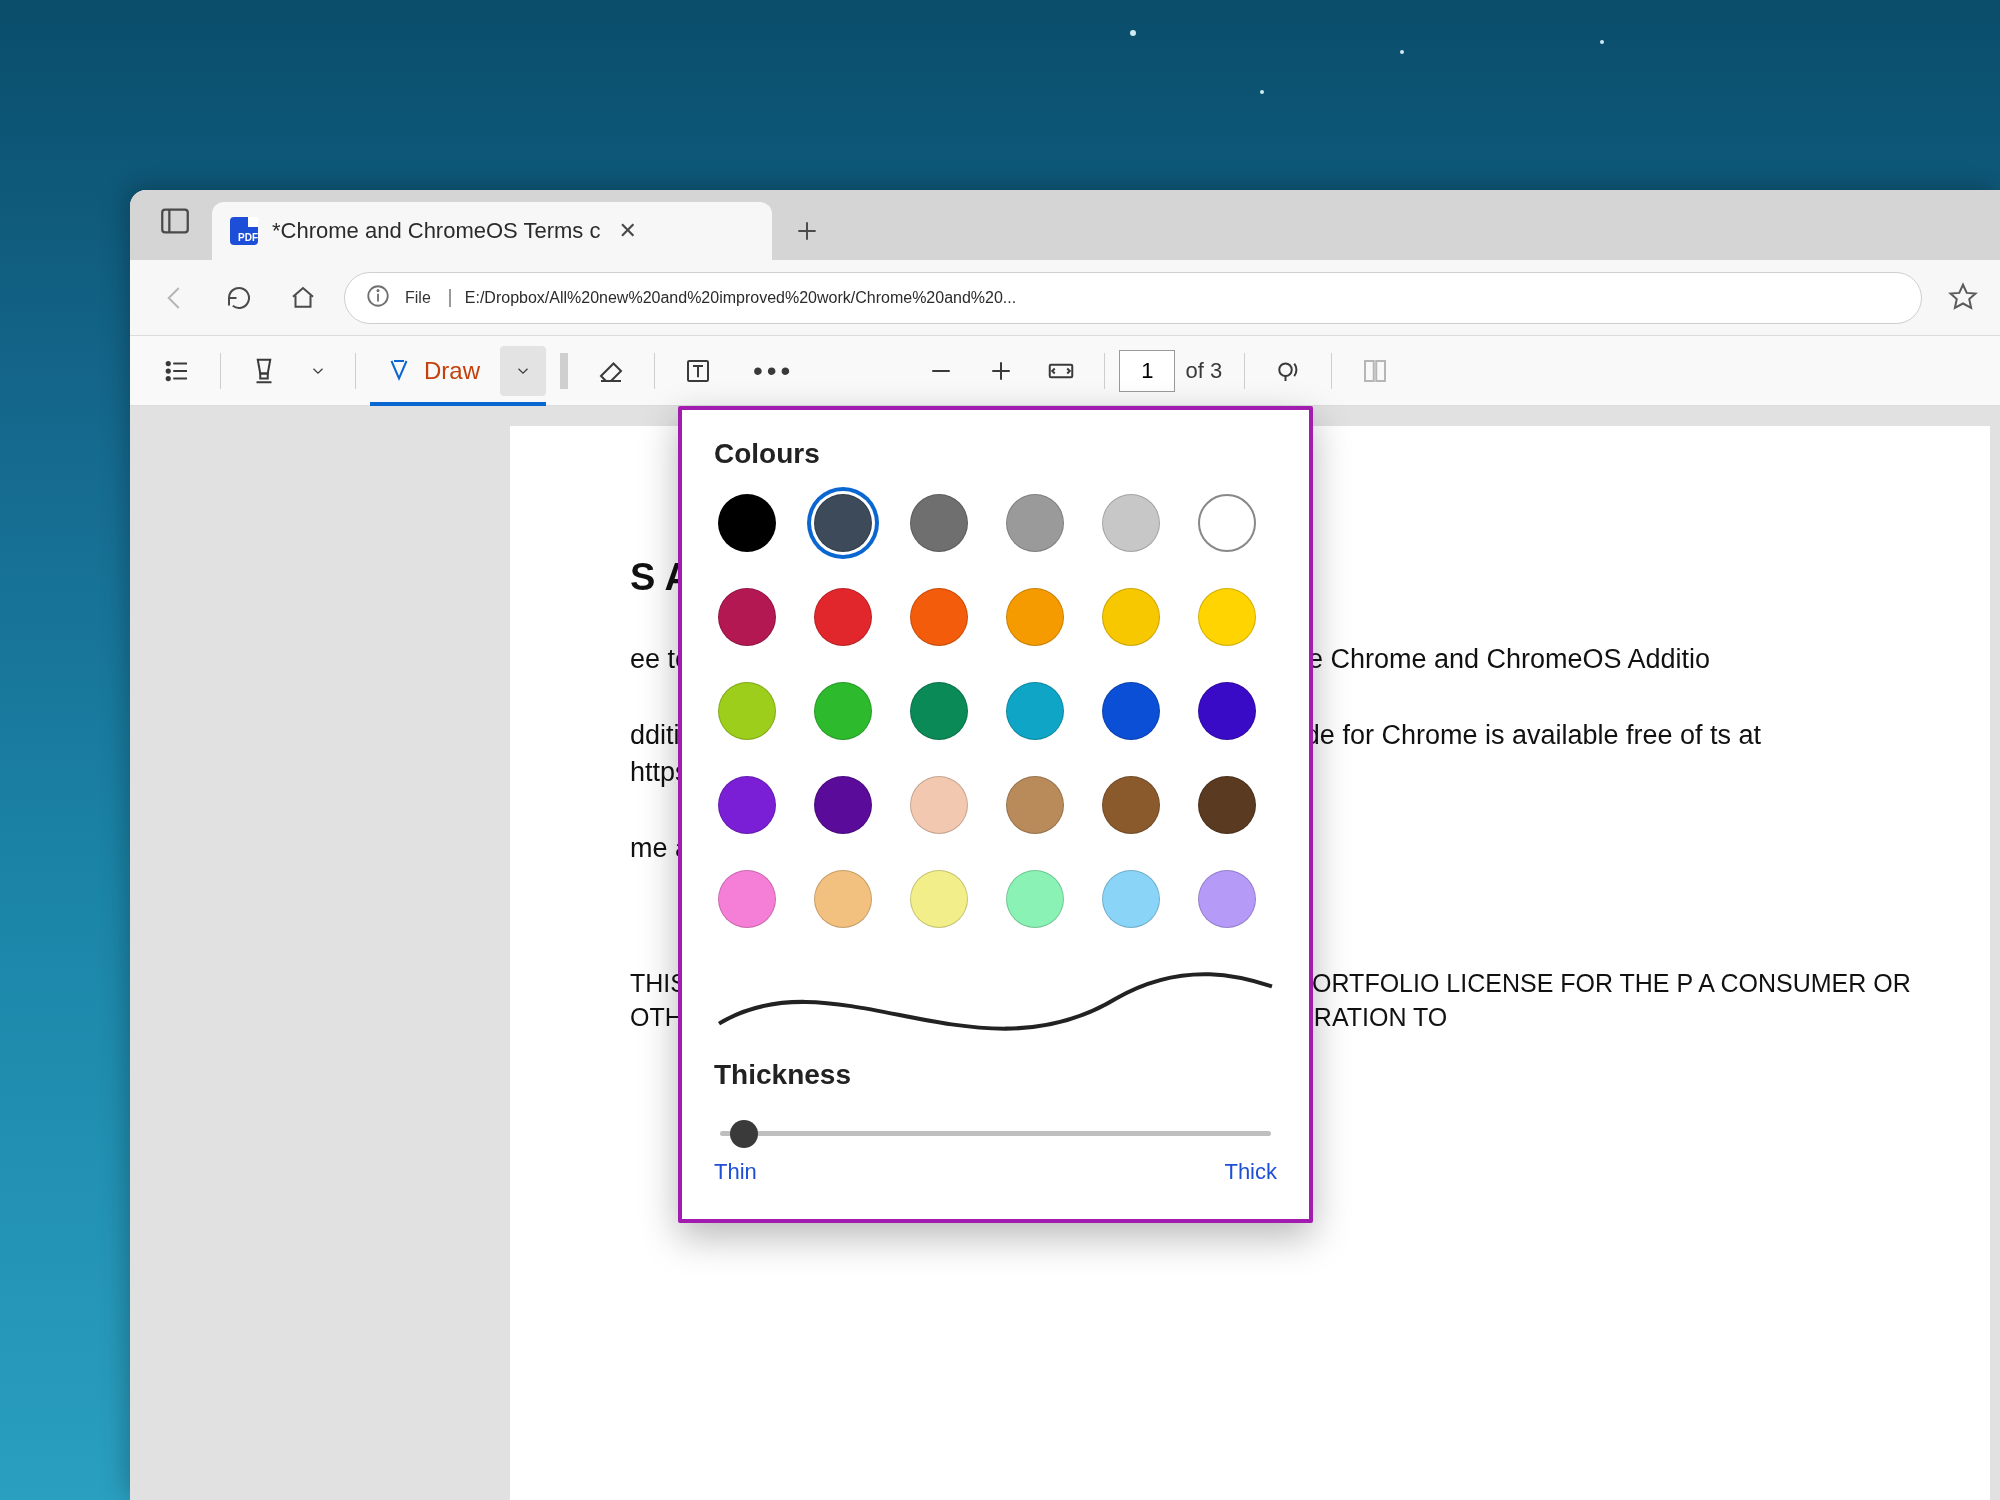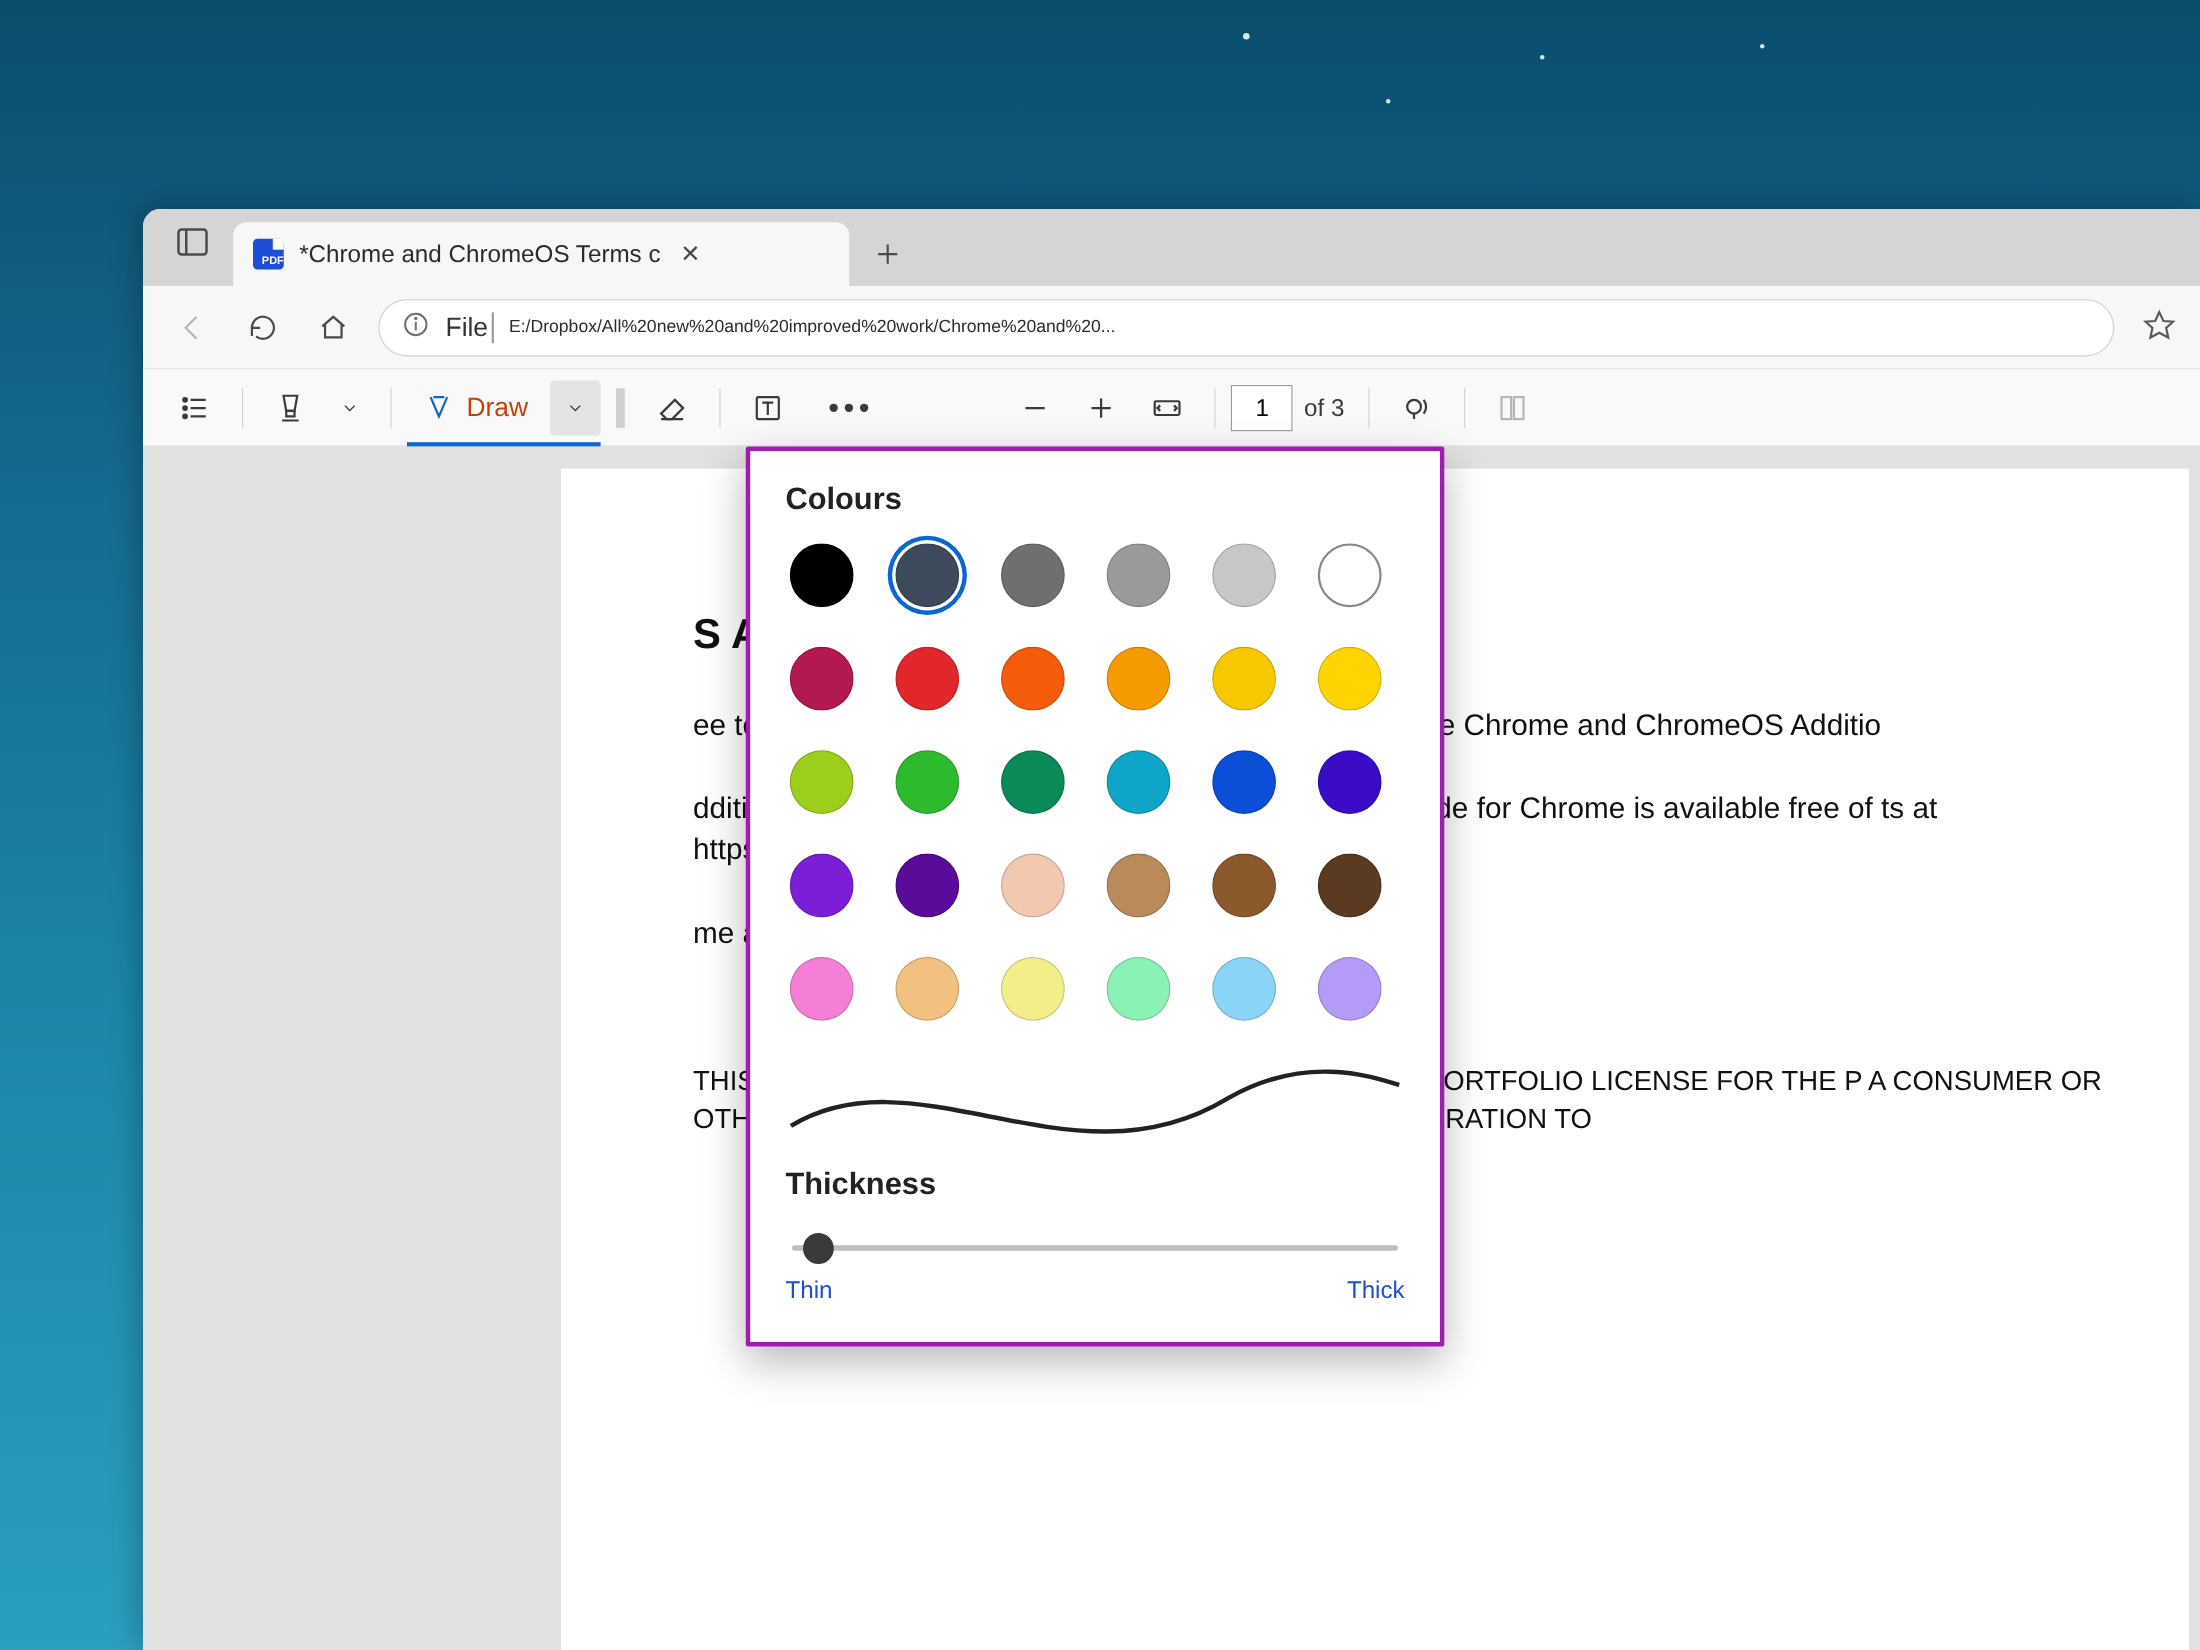--- a/index.html
+++ b/index.html
@@ -75,21 +75,21 @@
   .icon-btn.disabled svg { stroke:#b6b6b6; }
   .urlbox {
     flex:1; height:52px;
     border:1px solid #cfcfcf; border-radius:26px;
     background:#fff;
     display:flex; align-items:center;
     padding:0 20px; gap:14px;
     overflow:hidden;
   }
   .urlbox .info-ic svg{width:26px;height:26px; stroke:#707070; fill:none; stroke-width:1.7;}
-  .urlbox .scheme { font-size:24px; color:#333; padding-right:3px; border-right:2px solid #9a9a9a;text-align:right;}
+  .urlbox .scheme { font-size:16px; color:#333; padding-right:18px; border-right:2px solid #9a9a9a;text-align:right;}
   .urlbox .path { font-size:16px; color:#2b2b2b; white-space:nowrap; overflow:hidden; }
   .star-fav { margin-left:8px;}
   .star-fav svg{width:30px;height:30px; stroke:#5a5a5a; fill:none; stroke-width:1.6;}
 
   .pdf-toolbar {
     height:70px; background:#f9f9f9;
     border-bottom:1px solid #dcdcdc;
     display:flex; align-items:center;
     padding:0 18px;
     gap:2px;

